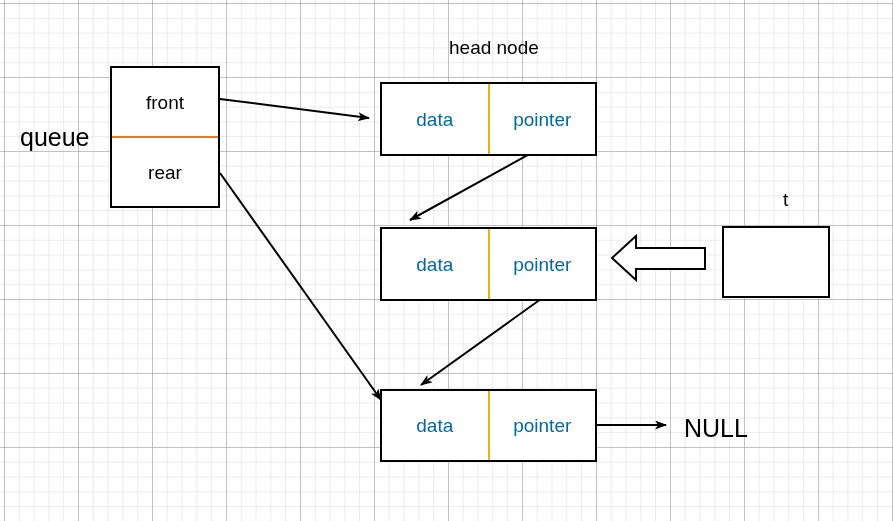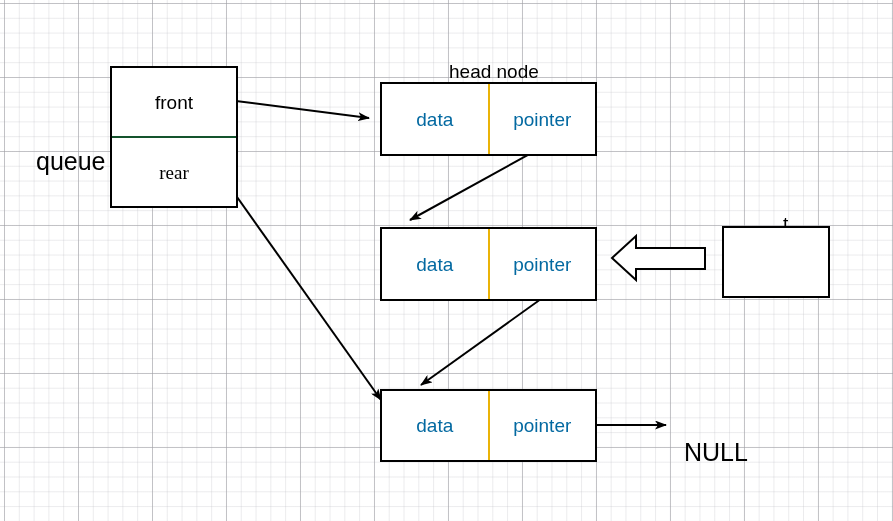--- a/index.html
+++ b/index.html
@@ -65,35 +65,33 @@
     box-sizing: border-box;
     flex: 1 1 0;
     display: flex;
     align-items: center;
     justify-content: center;
     font-size: 19px;
     color: #000000;
     line-height: 1;
   }
   .stack-cell.bottom-cell {
-    border-top: 2px solid #14532d;
-    font-family: Liberation Serif, serif;
+    border-top: 2px solid #f97316;
   }
   .plain-box {
     position: absolute;
     box-sizing: border-box;
     border: 2px solid #000000;
     background: #ffffff;
   }
   .free-label {
     position: absolute;
     color: #000000;
     line-height: 1;
     white-space: nowrap;
-    margin-top: 24px;
   }
   .label-queue { font-size: 25px; }
   .label-headnode { font-size: 19px; }
   .label-t { font-size: 19px; }
   .label-null { font-size: 25px; }
 </style>
 </head>
 <body>
 
 <div id="canvas">
@@ -111,23 +109,23 @@
 
     <line x1="595" y1="118" x2="410" y2="220" stroke="#000000" stroke-width="2" marker-end="url(#ah)"></line>
 
     <line x1="594" y1="261" x2="421" y2="385" stroke="#000000" stroke-width="2" marker-end="url(#ah)"></line>
 
     <line x1="597" y1="425" x2="666" y2="425" stroke="#000000" stroke-width="2" marker-end="url(#ah)"></line>
 
     <path d="M612,258 L636,236 L636,248 L705,248 L705,269 L636,269 L636,280 Z" fill="#ffffff" stroke="#000000" stroke-width="2" stroke-linejoin="miter"></path>
   </svg>
 
-  <div class="free-label label-queue" style="left:36px; top:125px;">queue</div>
+  <div class="free-label label-queue" style="left:20px; top:125px;">queue</div>
 
-  <div class="stack-box" style="left:110px; top:66px; width:128px; height:142px;">
+  <div class="stack-box" style="left:110px; top:66px; width:110px; height:142px;">
     <div class="stack-cell">
       <span>front</span>
     </div>
     <div class="stack-cell bottom-cell">
       <span>rear</span>
     </div>
   </div>
 
   <div class="free-label label-headnode" style="left:449px; top:38px;">head node</div>
 

